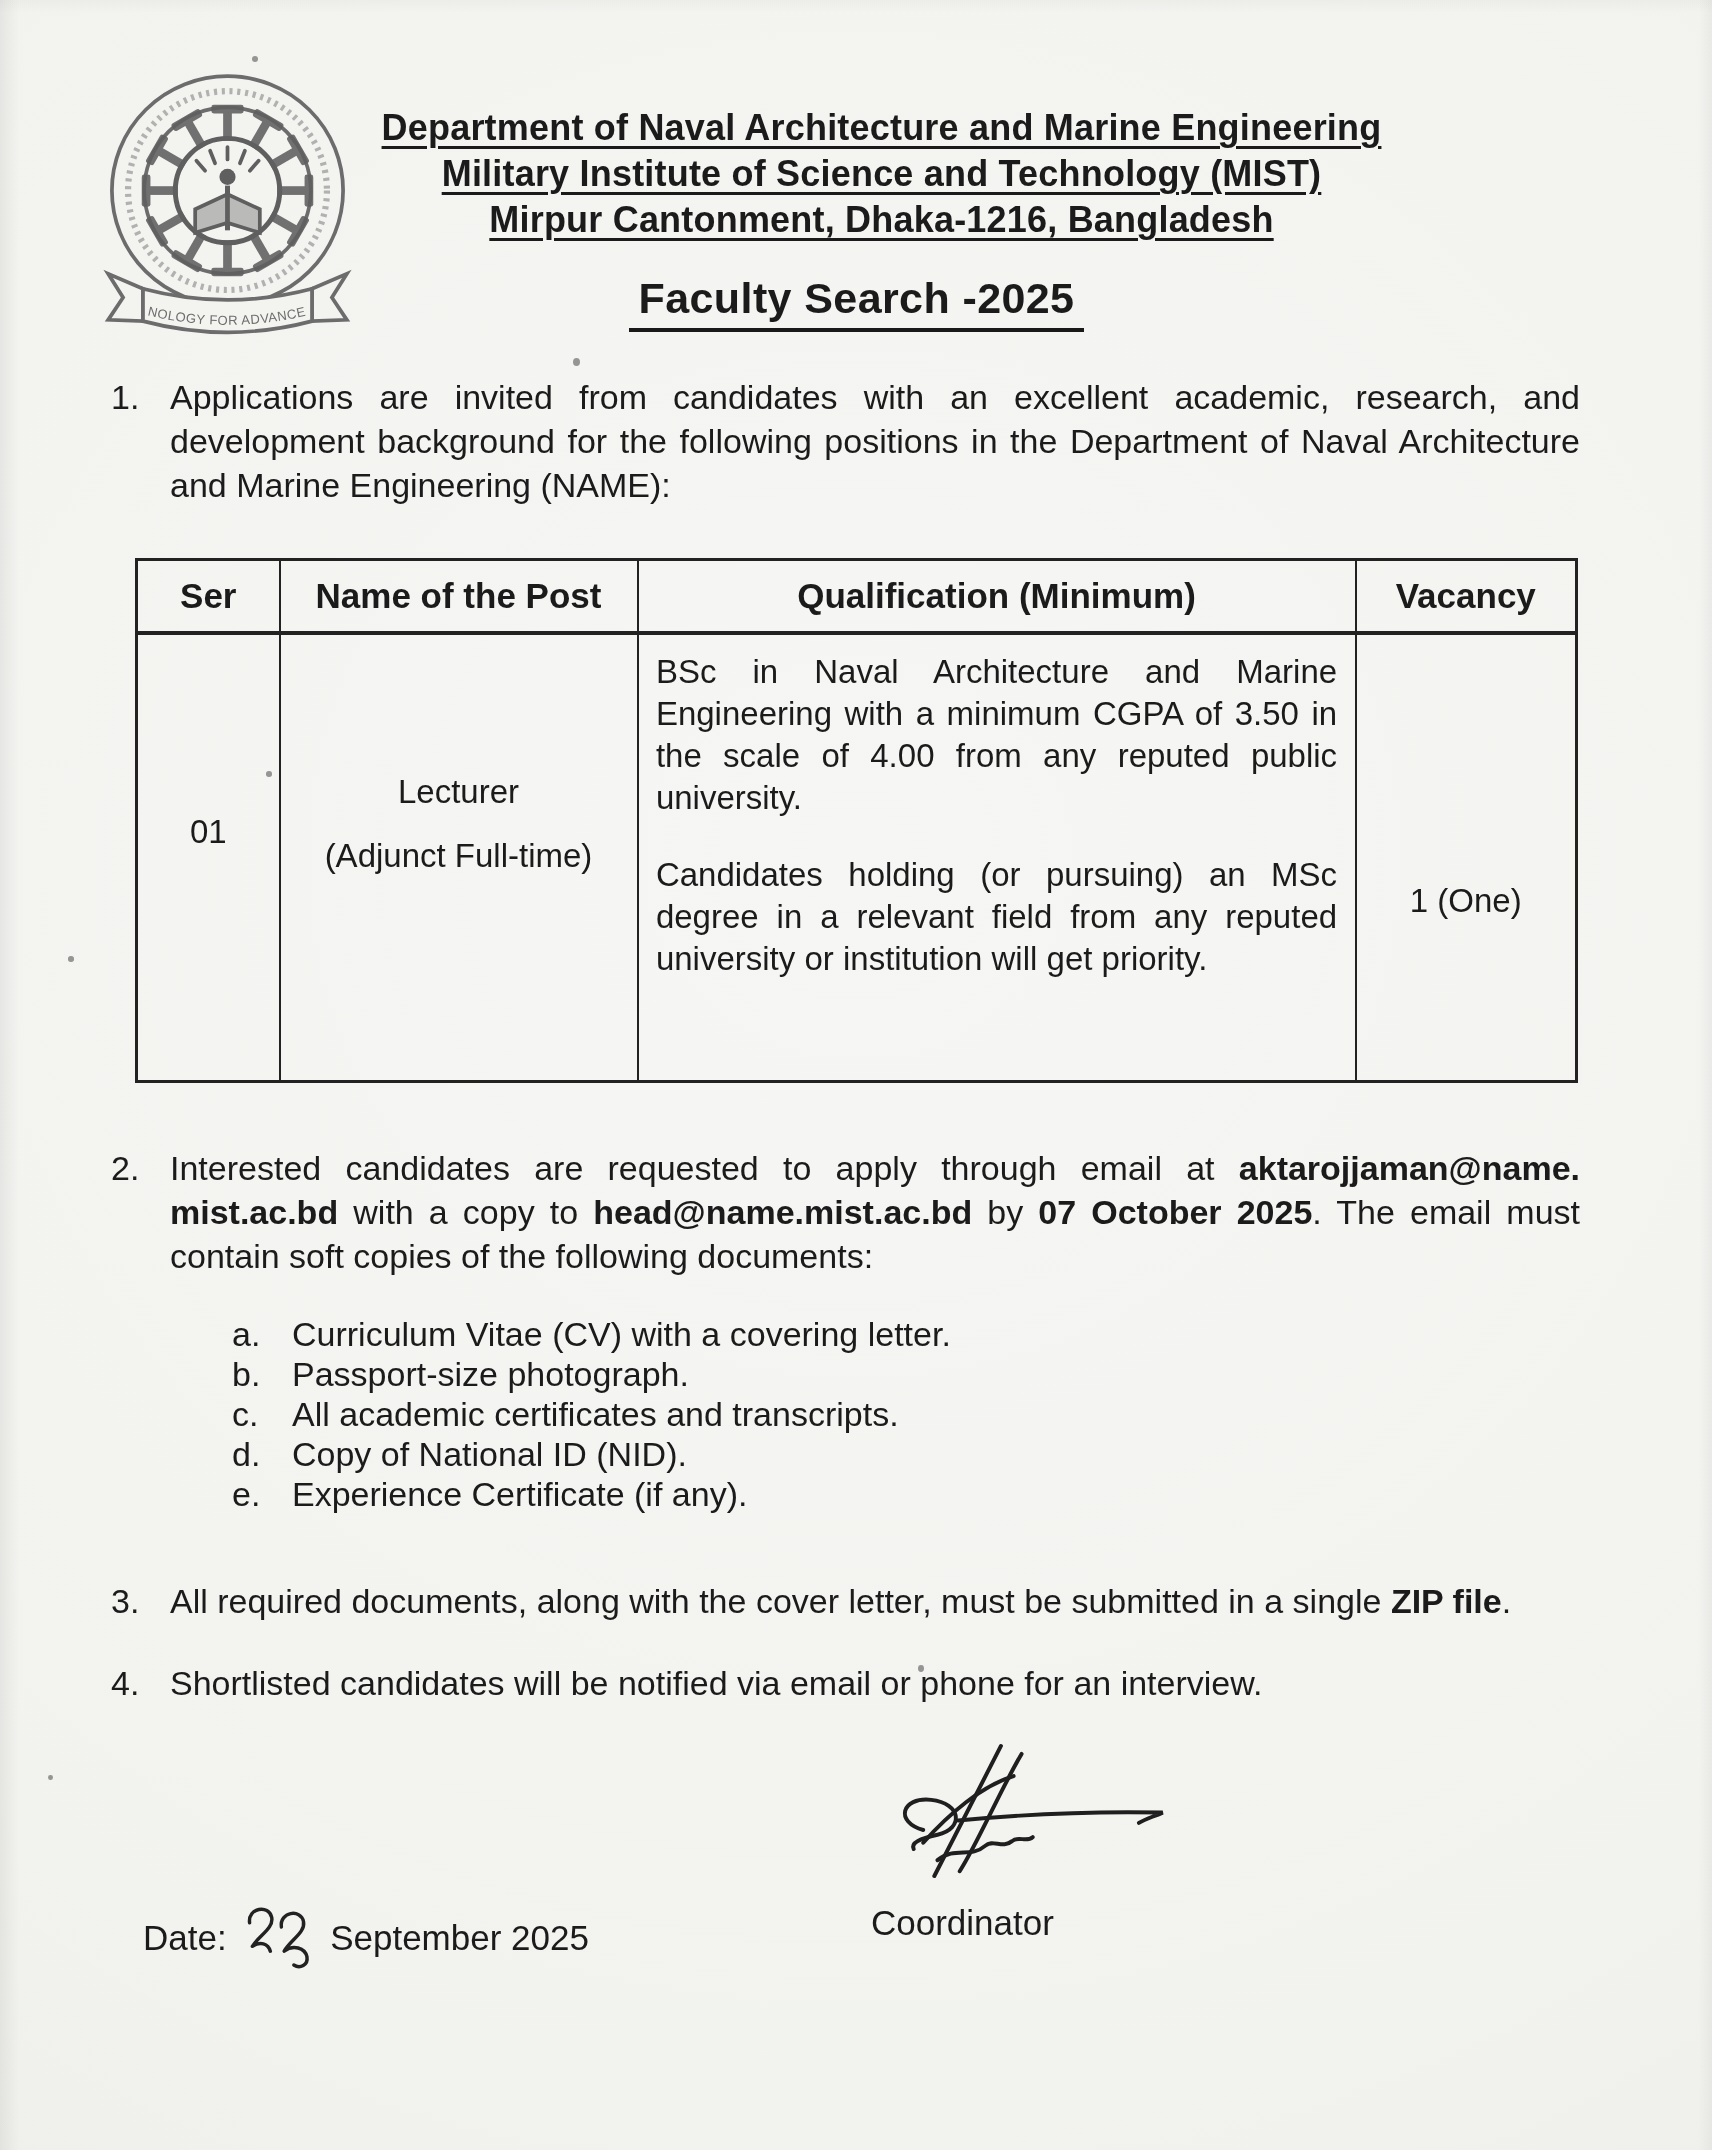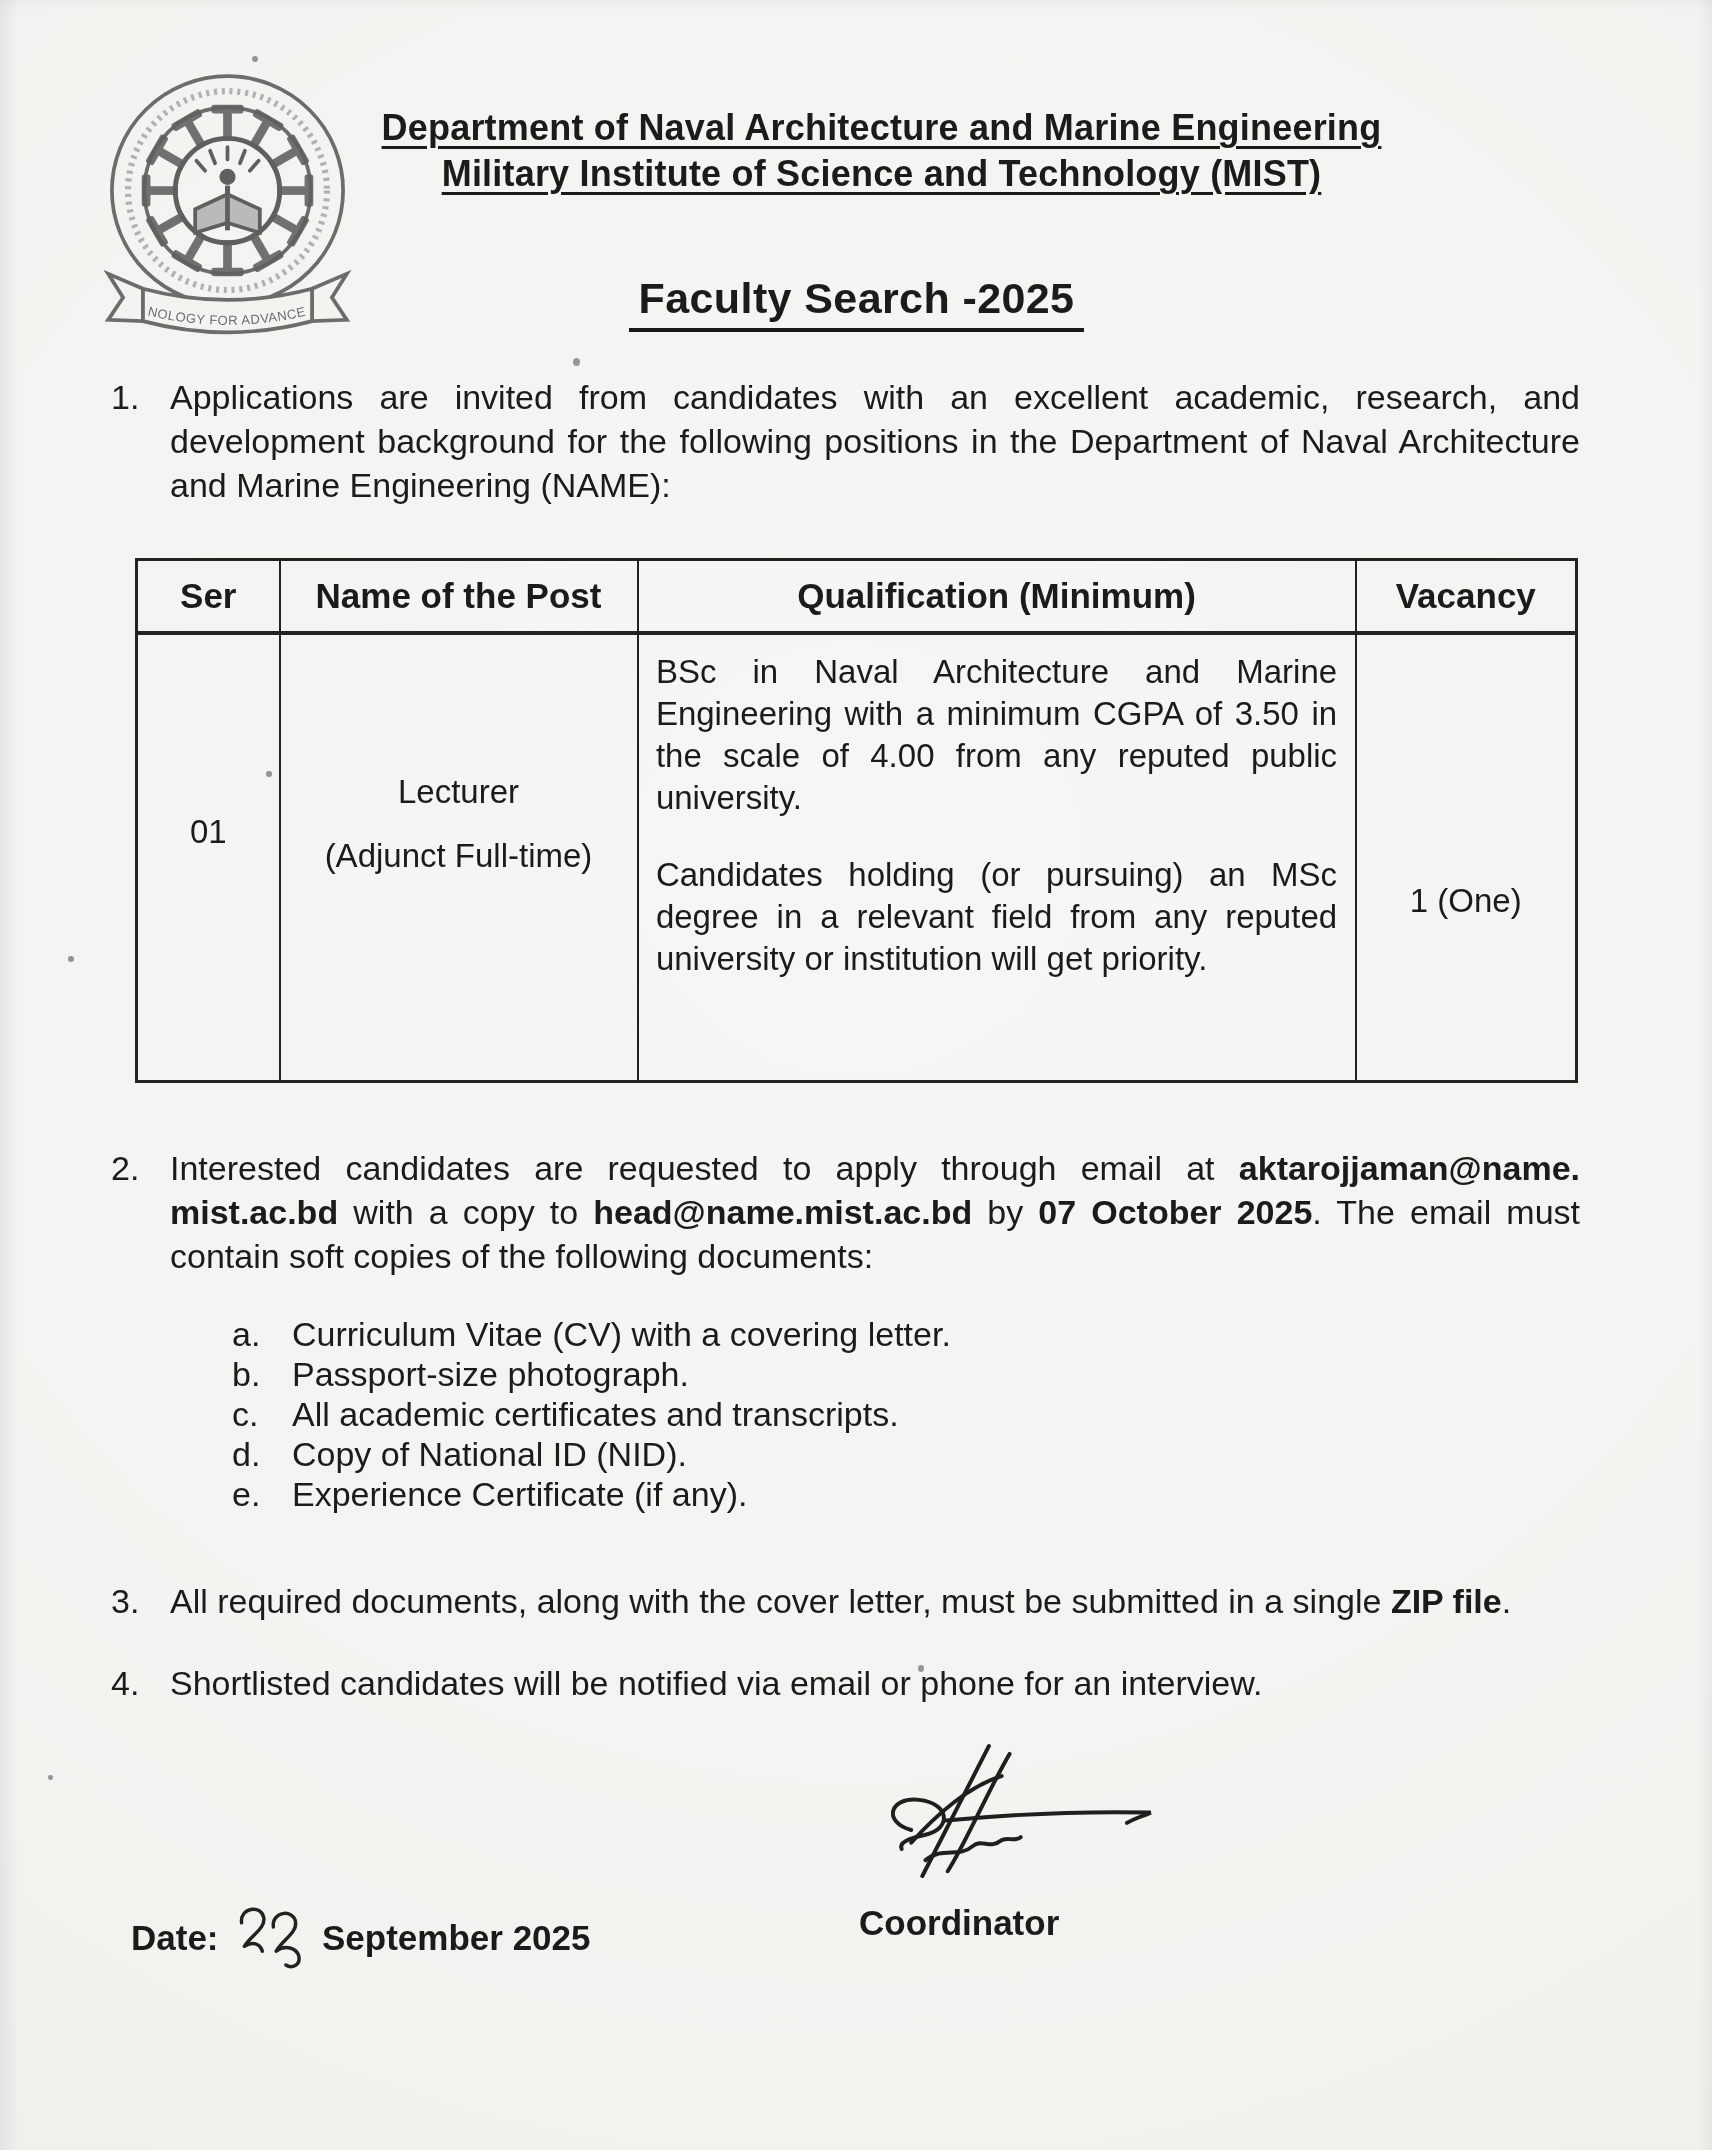--- a/index.html
+++ b/index.html
@@ -69,21 +69,21 @@
   td.qual p { margin:0; }
   td.qual p + p { margin-top:35px; }
   td.vac { text-align:center; vertical-align:middle; padding-top:89px; }
 
   
   .doc-list { margin:36px 0 0 232px; font-size:34px; line-height:40px; }
   .doc-row { display:flex; }
   .doc-row .letter { flex:0 0 60px; }
 
   
-  .footer { position:absolute; left:4px; top:1741px; width:1585px; height:397px;font-weight:bold; }
+  .footer { position:absolute; left:16px; top:1741px; width:1585px; height:397px; }
   .date-line { position:absolute; left:127px; top:157px; font-size:35px; white-space:nowrap; }
   .hand-day { width:94px; height:76px; vertical-align:-24px; margin:0 3.2px 0 6.3px; }
   .sig-block { position:absolute; left:855px; top:0; font-size:35px; line-height:45px; }
   .sig-svg { display:block; width:341px; height:159px; margin-left:11px; }
 
   
   .speck { position:absolute; background:#474747; border-radius:50%; opacity:.55; }
 </style>
 </head>
 <body>
@@ -142,20 +142,21 @@
           <path d="M32,176 Q100,194 168,176 L168,202 Q100,220 32,202 Z" fill="#f3f3f0" stroke="#6c6c6c" stroke-width="3"></path>
           <text font-size="10.5" fill="#6e6e6e" letter-spacing="0.4" font-family="Liberation Sans, DejaVu Sans, sans-serif">
             <textPath href="#ribbonPath" startOffset="50%" text-anchor="middle">TECHNOLOGY FOR ADVANCEMENT</textPath>
           </text>
         </g>
       </svg>
     </div>
     <div class="head-text">
       <div class="head-line">Department of Naval Architecture and Marine Engineering</div>
       <div class="head-line">Military Institute of Science and Technology (MIST)</div>
+      <div class="head-line">Mirpur Cantonment, Dhaka-1216, Bangladesh</div>
     </div>
   </header>
 
   <div class="title-row">
     <span class="doc-title">Faculty Search -2025</span>
   </div>
 
   <section class="item" id="item1">
     <span class="num">1.</span>
     <div class="body">Applications are invited from candidates with an excellent academic, research, and development background for the following positions in the Department of Naval Architecture and Marine Engineering (NAME):</div>

